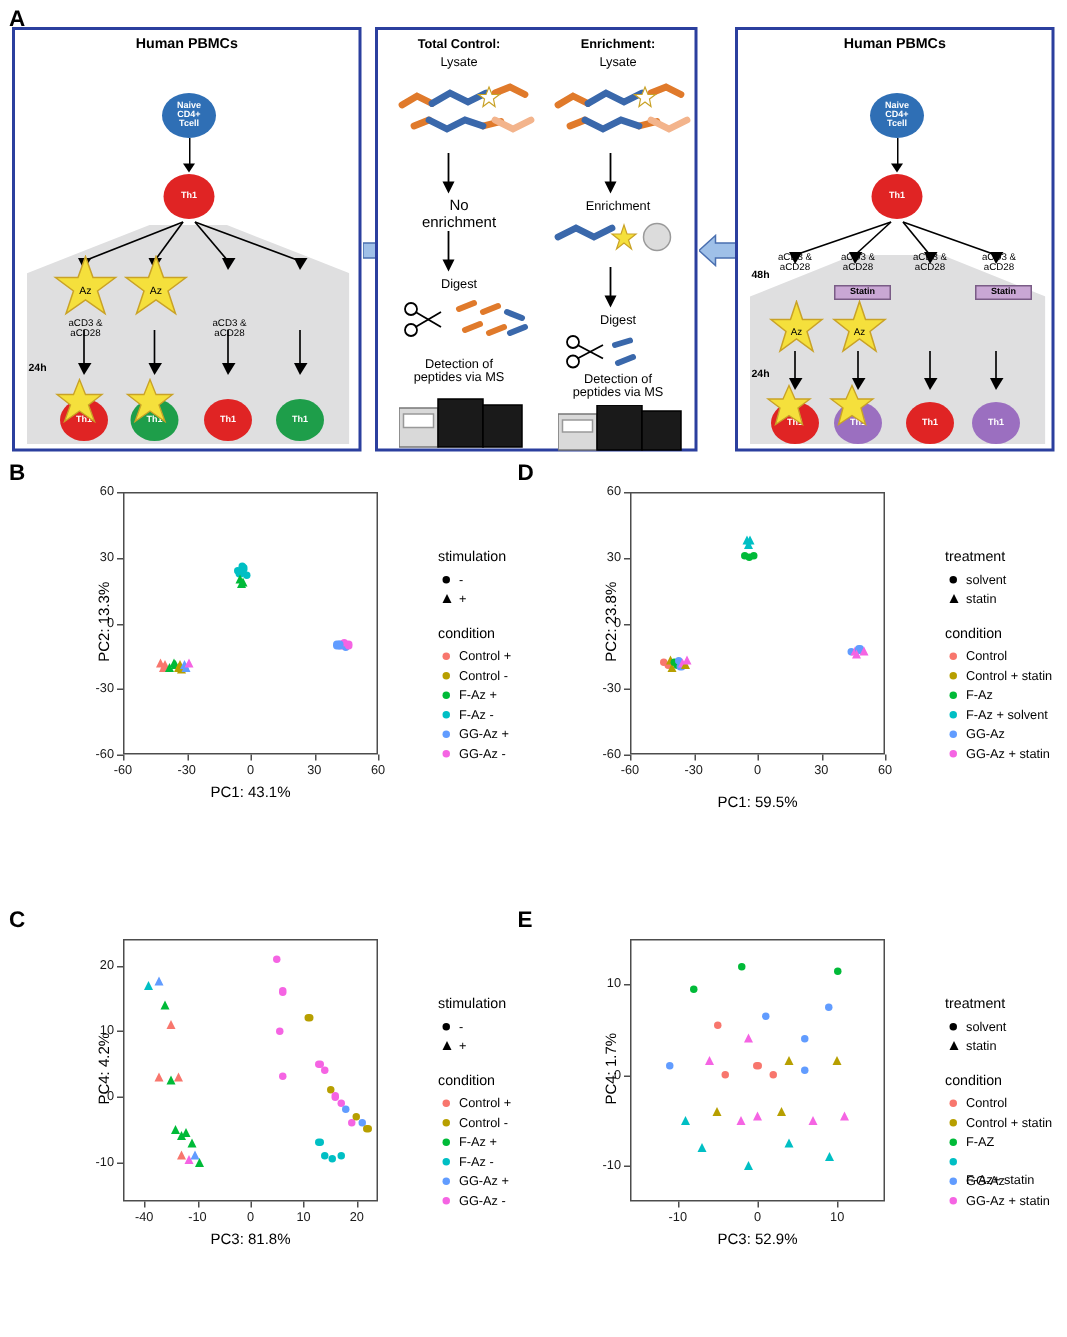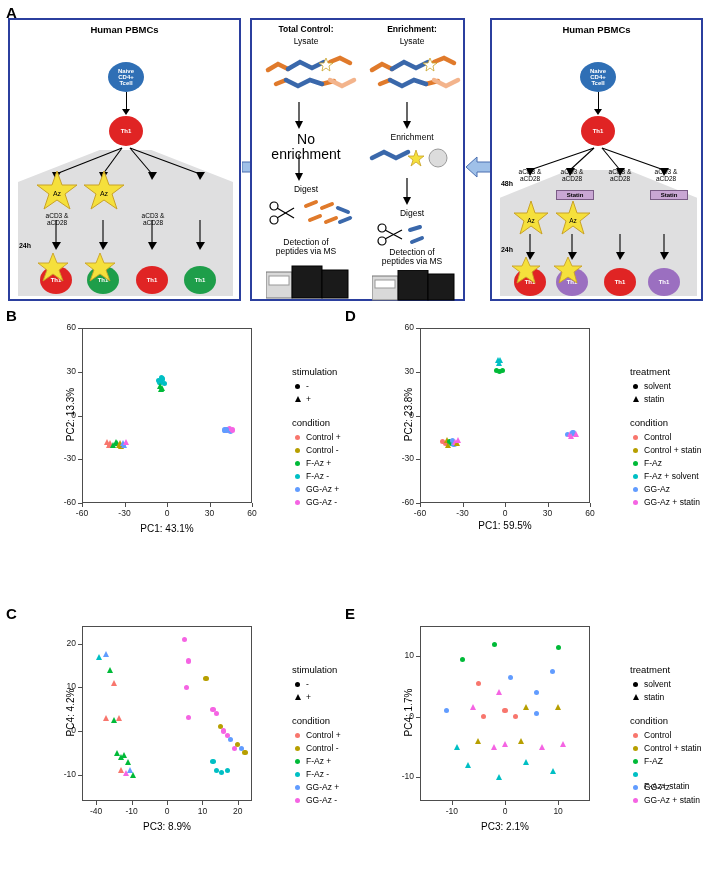--- a/index.html
+++ b/index.html
@@ -147,21 +147,21 @@
       <g stroke="#f3b48c" stroke-width="4.5" stroke-linecap="round" fill="none">
         <path d="M70,30 L82,36 L94,30"></path>
       </g>
       <polygon points="66,8 68,13 73,13 69,16 70,21 66,18 62,21 63,16 59,13 64,13" fill="#fff" stroke="#c9a227" stroke-width="0.8"></polygon>
     </svg>
 
     <svg style="position:absolute;left:40px;top:82px;width:14px;height:28px;">
       <line x1="7" y1="0" x2="7" y2="20" stroke="#000" stroke-width="1.2"></line>
         <polygon points="7,27 3,19 11,19" fill="#000"></polygon>
     </svg>
-    <div style="position:absolute;left:4px;top:112px;width:100px;text-align:center;font-size:14px;line-height:1.1;">No<br>enrichment</div>
+    <div style="position:absolute;left:4px;top:112px;width:100px;text-align:center;font-size:10px;line-height:1.1;">No<br>enrichment</div>
 
     <svg style="position:absolute;left:148px;top:82px;width:14px;height:28px;">
       <line x1="7" y1="0" x2="7" y2="20" stroke="#000" stroke-width="1.2"></line>
         <polygon points="7,27 3,19 11,19" fill="#000"></polygon>
     </svg>
     <div style="position:absolute;left:110px;top:112px;width:100px;text-align:center;font-size:8.5px;">Enrichment</div>
 
     <svg style="position:absolute;left:112px;top:124px;width:98px;height:30px;">
       <g stroke="#3a68ab" stroke-width="4.5" stroke-linecap="round" fill="none">
         <path d="M8,14 L20,8 L32,14 L44,8"></path>
@@ -390,21 +390,21 @@
     <div class="tick" style="left:58px;top:185px;width:4px;height:1px;"></div>
     <div class="ticklabel" style="left:28px;top:179px;width:28px;text-align:right;">-60</div>
     <div class="tick" style="left:58px;top:141.25px;width:4px;height:1px;"></div>
     <div class="ticklabel" style="left:28px;top:135.25px;width:28px;text-align:right;">-30</div>
     <div class="tick" style="left:58px;top:97.5px;width:4px;height:1px;"></div>
     <div class="ticklabel" style="left:28px;top:91.5px;width:28px;text-align:right;">0</div>
     <div class="tick" style="left:58px;top:53.75px;width:4px;height:1px;"></div>
     <div class="ticklabel" style="left:28px;top:47.75px;width:28px;text-align:right;">30</div>
     <div class="tick" style="left:58px;top:10px;width:4px;height:1px;"></div>
     <div class="ticklabel" style="left:28px;top:4px;width:28px;text-align:right;">60</div>
-    <div class="axtitle" style="left:62px;top:202px;width:170px;">PC1: 59.5%</div>
+    <div class="axtitle" style="left:62px;top:212px;width:170px;">PC1: 59.5%</div>
     <div class="axtitle-y" style="left:-10px;top:90.5px;width:120px;text-align:center;transform:rotate(-90deg);">PC2: 23.8%</div>
     <div class="pt" style="left:82.06666666666668px;top:121.15px;width:5.2px;height:5.2px;background:#f8766d;"></div>
     <div class="pt" style="left:84.9px;top:122.60833333333333px;width:5.2px;height:5.2px;background:#f8766d;"></div>
     <div class="tri" style="left:85.61666666666666px;top:119.29166666666666px;border-bottom:6px solid #b79f00;"></div>
     <div class="tri" style="left:87.03333333333333px;top:123.66666666666667px;border-bottom:6px solid #b79f00;"></div>
     <div class="pt" style="left:89.15px;top:121.15px;width:5.2px;height:5.2px;background:#00ba38;"></div>
     <div class="pt" style="left:90.56666666666666px;top:122.60833333333333px;width:5.2px;height:5.2px;background:#00ba38;"></div>
     <div class="pt" style="left:91.98333333333335px;top:119.69166666666666px;width:5.2px;height:5.2px;background:#619cff;"></div>
     <div class="pt" style="left:93.4px;top:124.06666666666668px;width:5.2px;height:5.2px;background:#619cff;"></div>
     <div class="tri" style="left:94.11666666666667px;top:120.75px;border-bottom:6px solid #f564e3;"></div>
@@ -453,21 +453,21 @@
     <div class="tick" style="left:217.83333333333331px;top:185px;width:1px;height:4px;"></div>
     <div class="ticklabel" style="left:202.83333333333331px;top:190px;width:30px;">20</div>
     <div class="tick" style="left:58px;top:158.75px;width:4px;height:1px;"></div>
     <div class="ticklabel" style="left:28px;top:152.75px;width:28px;text-align:right;">-10</div>
     <div class="tick" style="left:58px;top:115px;width:4px;height:1px;"></div>
     <div class="ticklabel" style="left:28px;top:109px;width:28px;text-align:right;">0</div>
     <div class="tick" style="left:58px;top:71.25px;width:4px;height:1px;"></div>
     <div class="ticklabel" style="left:28px;top:65.25px;width:28px;text-align:right;">10</div>
     <div class="tick" style="left:58px;top:27.5px;width:4px;height:1px;"></div>
     <div class="ticklabel" style="left:28px;top:21.5px;width:28px;text-align:right;">20</div>
-    <div class="axtitle" style="left:62px;top:205px;width:170px;">PC3: 8.9%</div>
+    <div class="axtitle" style="left:62px;top:205px;width:170px;">PC3: 81.8%</div>
     <div class="axtitle-y" style="left:-10px;top:90.5px;width:120px;text-align:center;transform:rotate(-90deg);">PC4: 4.2%</div>
     <div class="tri" style="left:76.40833333333335px;top:37.625px;border-bottom:6px solid #00bfc4;"></div>
     <div class="tri" style="left:83.49166666666667px;top:35.4375px;border-bottom:6px solid #619cff;"></div>
     <div class="tri" style="left:87.03333333333333px;top:50.75px;border-bottom:6px solid #00ba38;"></div>
     <div class="tri" style="left:90.575px;top:63.874999999999986px;border-bottom:6px solid #f8766d;"></div>
     <div class="tri" style="left:83.49166666666667px;top:98.875px;border-bottom:6px solid #f8766d;"></div>
     <div class="tri" style="left:90.575px;top:101.0625px;border-bottom:6px solid #00ba38;"></div>
     <div class="tri" style="left:95.8875px;top:98.875px;border-bottom:6px solid #f8766d;"></div>
     <div class="tri" style="left:94.11666666666667px;top:133.875px;border-bottom:6px solid #00ba38;"></div>
     <div class="tri" style="left:97.65833333333333px;top:138.25px;border-bottom:6px solid #00ba38;"></div>
@@ -522,21 +522,21 @@
     <div class="tick" style="left:147px;top:185px;width:1px;height:4px;"></div>
     <div class="ticklabel" style="left:132px;top:190px;width:30px;">0</div>
     <div class="tick" style="left:200.125px;top:185px;width:1px;height:4px;"></div>
     <div class="ticklabel" style="left:185.125px;top:190px;width:30px;">10</div>
     <div class="tick" style="left:58px;top:160.86206896551724px;width:4px;height:1px;"></div>
     <div class="ticklabel" style="left:28px;top:154.86206896551724px;width:28px;text-align:right;">-10</div>
     <div class="tick" style="left:58px;top:100.51724137931033px;width:4px;height:1px;"></div>
     <div class="ticklabel" style="left:28px;top:94.51724137931033px;width:28px;text-align:right;">0</div>
     <div class="tick" style="left:58px;top:40.17241379310346px;width:4px;height:1px;"></div>
     <div class="ticklabel" style="left:28px;top:34.17241379310346px;width:28px;text-align:right;">10</div>
-    <div class="axtitle" style="left:62px;top:205px;width:170px;">PC3: 2.1%</div>
+    <div class="axtitle" style="left:62px;top:205px;width:170px;">PC3: 52.9%</div>
     <div class="axtitle-y" style="left:-10px;top:90.5px;width:120px;text-align:center;transform:rotate(-90deg);">PC4: 1.7%</div>
     <div class="pt" style="left:101.9px;top:40.589655172413806px;width:5.2px;height:5.2px;background:#00ba38;"></div>
     <div class="pt" style="left:133.775px;top:25.503448275862063px;width:5.2px;height:5.2px;background:#00ba38;"></div>
     <div class="pt" style="left:197.525px;top:28.52068965517241px;width:5.2px;height:5.2px;background:#00ba38;"></div>
     <div class="pt" style="left:117.8375px;top:64.72758620689656px;width:5.2px;height:5.2px;background:#f8766d;"></div>
     <div class="pt" style="left:149.7125px;top:58.69310344827587px;width:5.2px;height:5.2px;background:#619cff;"></div>
     <div class="pt" style="left:176.275px;top:73.77931034482759px;width:5.2px;height:5.2px;background:#619cff;"></div>
     <div class="pt" style="left:192.2125px;top:52.65862068965517px;width:5.2px;height:5.2px;background:#619cff;"></div>
     <div class="pt" style="left:85.9625px;top:91.88275862068966px;width:5.2px;height:5.2px;background:#619cff;"></div>
     <div class="tri" style="left:111.825px;top:88.46551724137932px;border-bottom:6px solid #f564e3;"></div>

